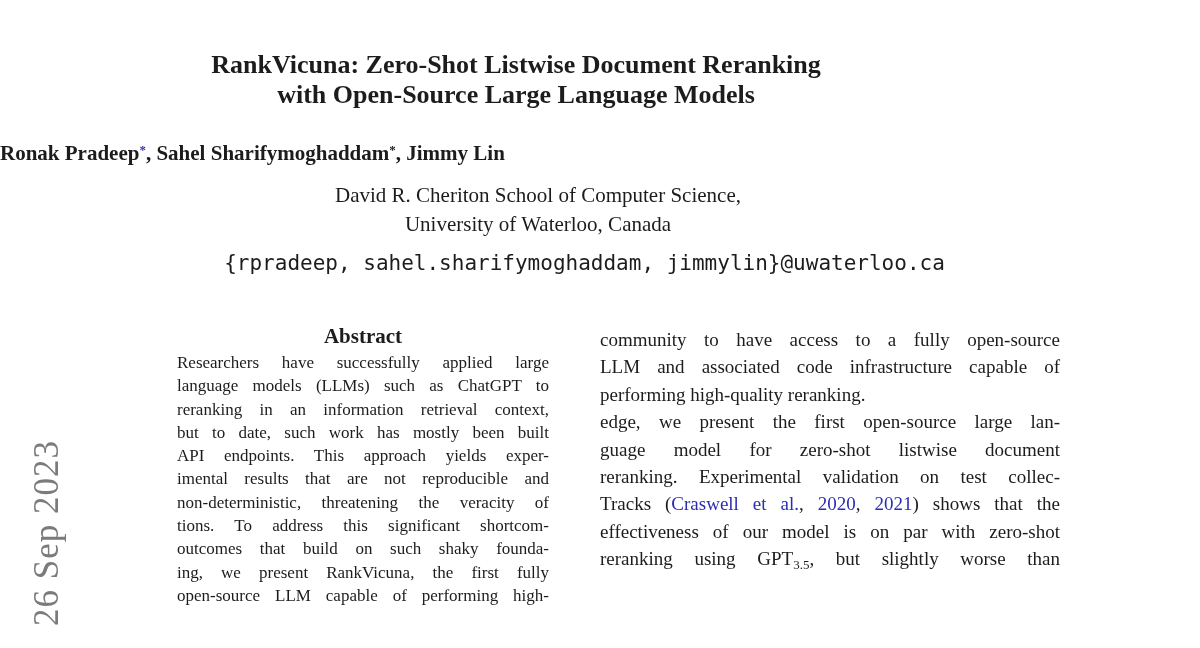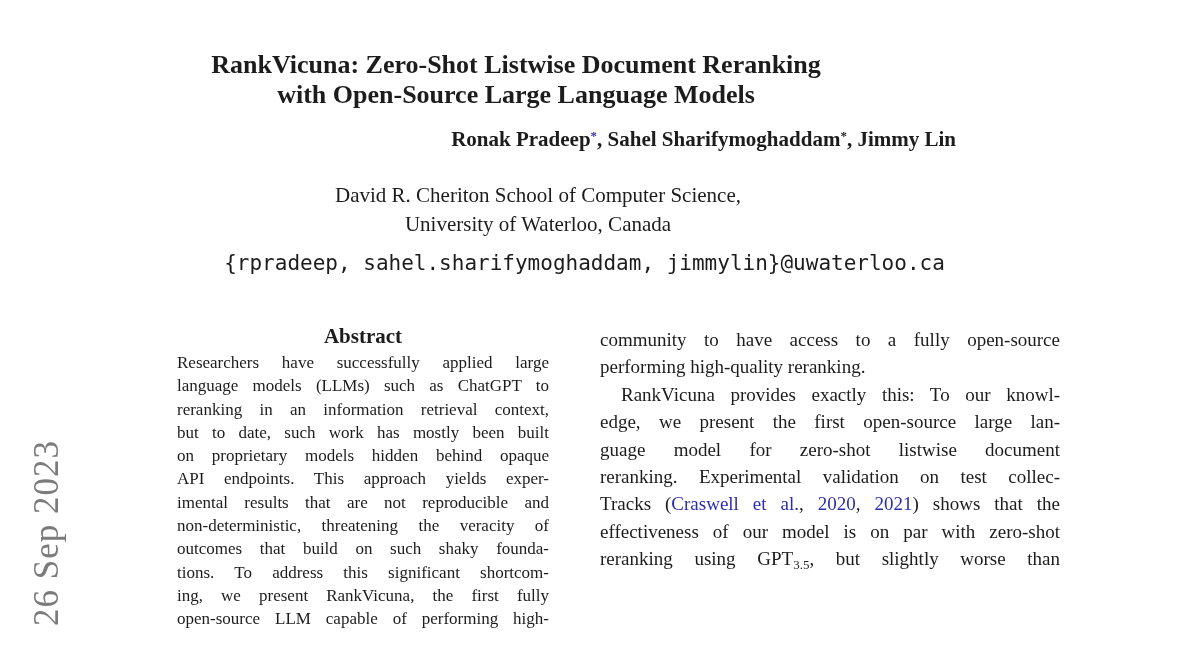--- a/index.html
+++ b/index.html
@@ -21,21 +21,21 @@
     transform:rotate(-90deg);
     font-size:35px;color:var(--watermark);text-align:center;white-space:nowrap;
     letter-spacing:1px;
   }
   
   #title{
     position:absolute;left:0;top:50px;width:1032px;text-align:center;
     font-size:26px;font-weight:bold;line-height:30px;
   }
   #authors{
-    position:absolute;left:0;top:127px;width:956px;text-align:right;
+    position:absolute;left:0;top:141px;width:956px;text-align:left;
     font-size:21px;font-weight:bold;white-space:nowrap;
   }
   #authors sup{
     font-size:13px;font-weight:bold;vertical-align:6px;line-height:0;
   }
   .mark1{color:var(--mark);}
   .mark2{color:var(--ink);}
   #affiliation{
     position:absolute;left:0;top:181px;width:1076px;text-align:center;
     font-size:21px;line-height:29px;
@@ -84,38 +84,37 @@
 
   <div id="email">{rpradeep, sahel.sharifymoghaddam, jimmylin}@uwaterloo.ca</div>
 
   <div id="abstract-col">
     <div id="abstract-heading">Abstract</div>
     <div>
       <div class="abs-ln">Researchers have successfully applied large</div>
       <div class="abs-ln">language models (LLMs) such as ChatGPT to</div>
       <div class="abs-ln">reranking in an information retrieval context,</div>
       <div class="abs-ln">but to date, such work has mostly been built</div>
-      <div class="abs-ln">on proprietary models hidden behind opaque</div>
       <div class="abs-ln">API endpoints. This approach yields exper-</div>
       <div class="abs-ln">imental results that are not reproducible and</div>
       <div class="abs-ln">non-deterministic, threatening the veracity of</div>
+      <div class="abs-ln">tions. To address this significant shortcom-</div>
       <div class="abs-ln">outcomes that build on such shaky founda-</div>
-      <div class="abs-ln">tions. To address this significant shortcom-</div>
       <div class="abs-ln">ing, we present RankVicuna, the first fully</div>
       <div class="abs-ln">open-source LLM capable of performing high-</div>
     </div>
   </div>
 
   <div id="intro-col">
     <div>
       <div class="intro-ln">community to have access to a fully open-source</div>
+      <div class="intro-ln">LLM and associated code infrastructure capable of</div>
       <div class="intro-ln lastline">performing high-quality reranking.</div>
     </div>
     <div>
-      <div class="intro-ln indent">RankVicuna provides exactly this: To our knowl-</div>
       <div class="intro-ln">edge, we present the first open-source large lan-</div>
       <div class="intro-ln">guage model for zero-shot listwise document</div>
       <div class="intro-ln">reranking. Experimental validation on test collec-</div>
       <div class="intro-ln"><span>Tracks (</span><span class="cite">Craswell et al.</span><span>, </span><span class="cite">2020</span><span>, </span><span class="cite">2021</span><span>) shows that the</span></div>
       <div class="intro-ln">effectiveness of our model is on par with zero-shot</div>
       <div class="intro-ln"><span>reranking using GPT</span><sub class="gpt-sub">3.5</sub><span>, but slightly worse than</span></div>
     </div>
   </div>
 
 </div>

